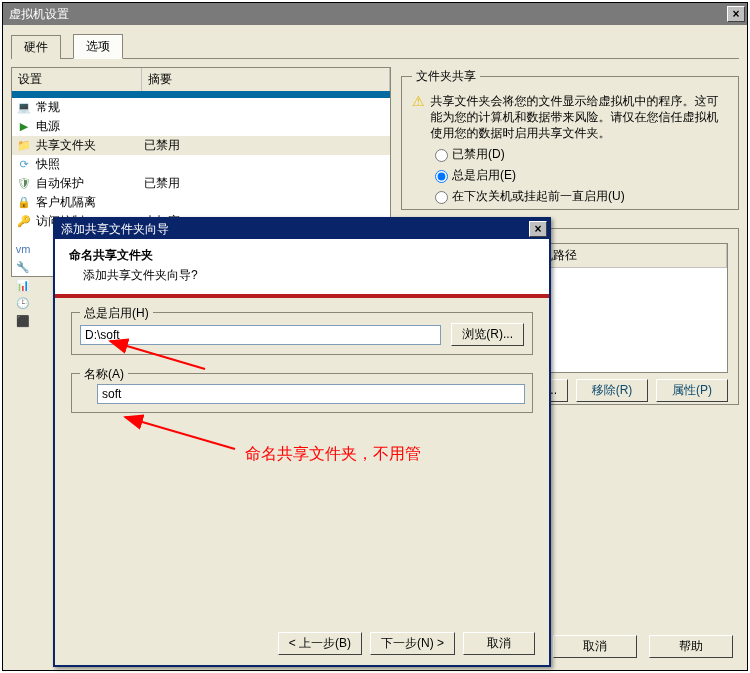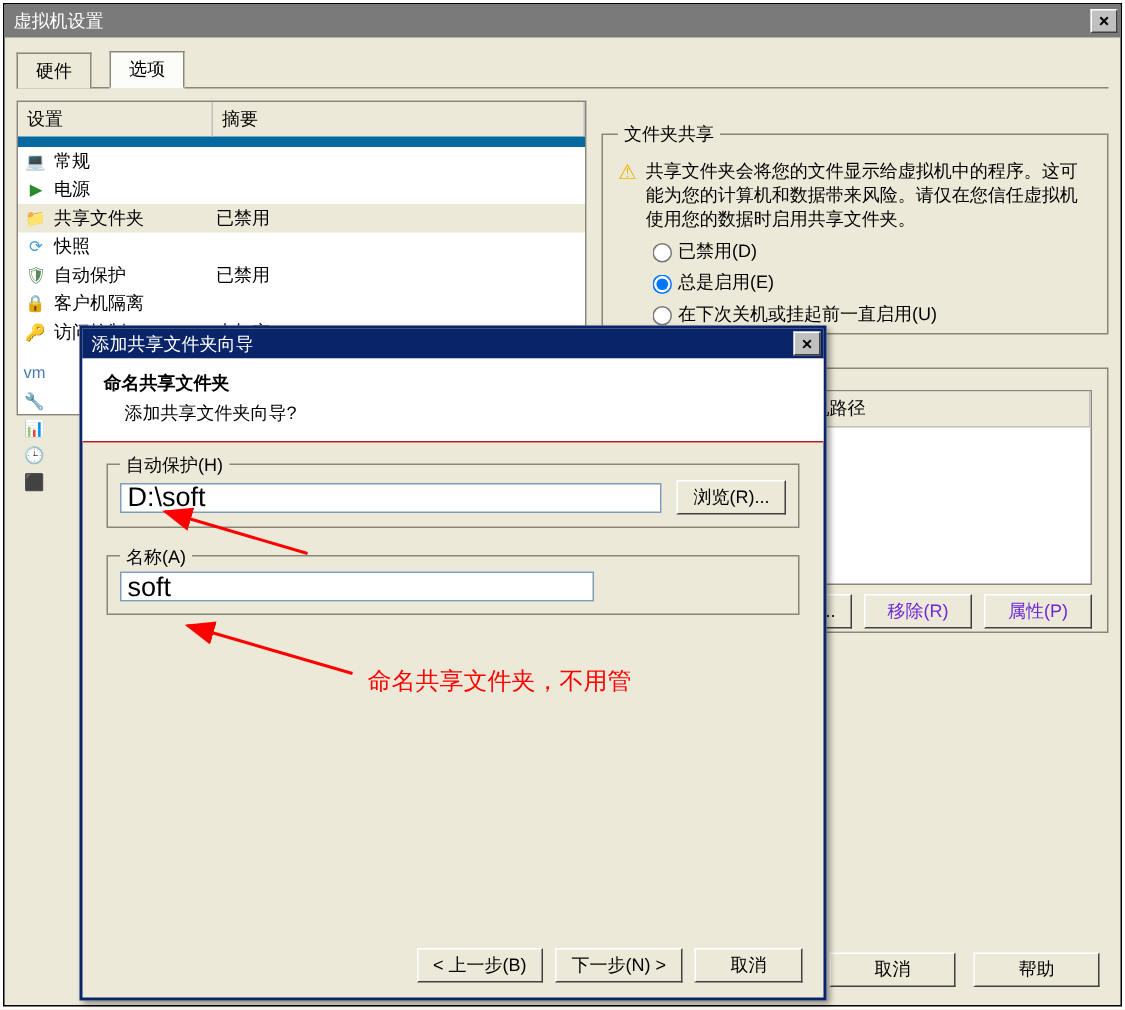--- a/index.html
+++ b/index.html
@@ -116,21 +116,21 @@
     font-size:11px;
     display:flex;align-items:center;justify-content:center;
   }
   .right-panel {
     flex:1;
     position:relative;
   }
   fieldset {
     border:1px solid #8a867a;
     padding:8px 10px 2px 10px;
-    margin:14px 0 10px 0;
+    margin:1px 0 10px 0;
   }
   fieldset legend { padding:0 4px; }
   .warn-row { display:flex; gap:6px; }
   .warn-ic {
     width:16px;height:16px;
     color:#e6b800;
     font-size:14px;
   }
   .radio-row { margin:4px 0 2px 18px; }
   .radio-row input { vertical-align:middle; margin-right:4px;}
@@ -149,21 +149,21 @@
   .f-col1{width:110px;} .f-col2{flex:1;}
   .btn {
     background:#ece9d8;
     border:1px solid #404040;
     border-top-color:#fff; border-left-color:#fff;
     padding:2px 10px;
     font-size:12px;
     cursor:pointer;
     min-width:72px;
   }
-  .btn:disabled { color:#6d28d9; cursor:default;}
+  .btn:disabled { color:#0c4a6e; cursor:default;}
   .btn-row {
     display:flex; gap:8px; justify-content:flex-end;
     margin-top:4px;
   }
   .bottom-buttons {
     position:absolute;
     right:14px; bottom:12px;
     display:flex; gap:12px;
   }
   
@@ -180,21 +180,21 @@
     height:20px;
     background:#0a246a;
     color:#fff;
     display:flex; align-items:center;
     padding:0 2px 0 6px;
     font-size:12px;
   }
   .wiz-title .spacer{flex:1;}
   .wiz-head {
     background:#fff;
-    border-bottom:1px solid #b91c1c;
+    border-bottom:4px solid #b91c1c;
     padding:8px 14px 10px 14px;
   }
   .wiz-head .h1 { font-weight:bold; margin-bottom:3px;}
   .wiz-head .h2 { margin-left:14px;}
   .wiz-body {
     padding:14px 16px;
   }
   .wiz-group {
     border:1px solid #8a867a;
     padding:10px 8px 8px 8px;
@@ -204,21 +204,21 @@
   .wiz-group .lg {
     position:absolute; top:-8px; left:8px;
     background:#ece9d8; padding:0 4px;
   }
   .path-row { display:flex; gap:10px; align-items:center;}
   .txt-input {
     flex:1;
     border:1px solid #7f9db9;
     background:#fff;
     padding:2px 4px;
-    font-size:18px;
+    font-size:12px;
     height:20px;
   }
   .wiz-buttons {
     position:absolute;
     right:14px; bottom:10px;
     display:flex; gap:8px;
   }
   
   .anno-svg {
     position:absolute;
@@ -346,29 +346,29 @@
       <span>添加共享文件夹向导</span>
       <span class="spacer"></span>
       <div class="close-x">×</div>
     </div>
     <div class="wiz-head">
       <div class="h1">命名共享文件夹</div>
       <div class="h2">添加共享文件夹向导?</div>
     </div>
     <div class="wiz-body">
       <div class="wiz-group">
-        <span class="lg">自动保护(H)</span>
+        <span class="lg">总是启用(H)</span>
         <div class="path-row">
           <input class="txt-input" value="D:\soft" style="">
           <button class="btn">浏览(R)...</button>
         </div>
       </div>
       <div class="wiz-group">
         <span class="lg">名称(A)</span>
-        <input class="txt-input" style="width: 316px;" value="soft">
+        <input class="txt-input" style="width: 428px; margin-left: 17px;" value="soft">
       </div>
     </div>
 
     <svg class="anno-svg">
       <defs>
         <marker id="ah" markerWidth="10" markerHeight="8" refX="9" refY="4" orient="auto">
           <polygon points="0 0, 10 4, 0 8" fill="#ff0000"></polygon>
         </marker>
       </defs>
       <line x1="150" y1="150" x2="55" y2="122" stroke="#ff0000" stroke-width="2" marker-end="url(#ah)"></line>

